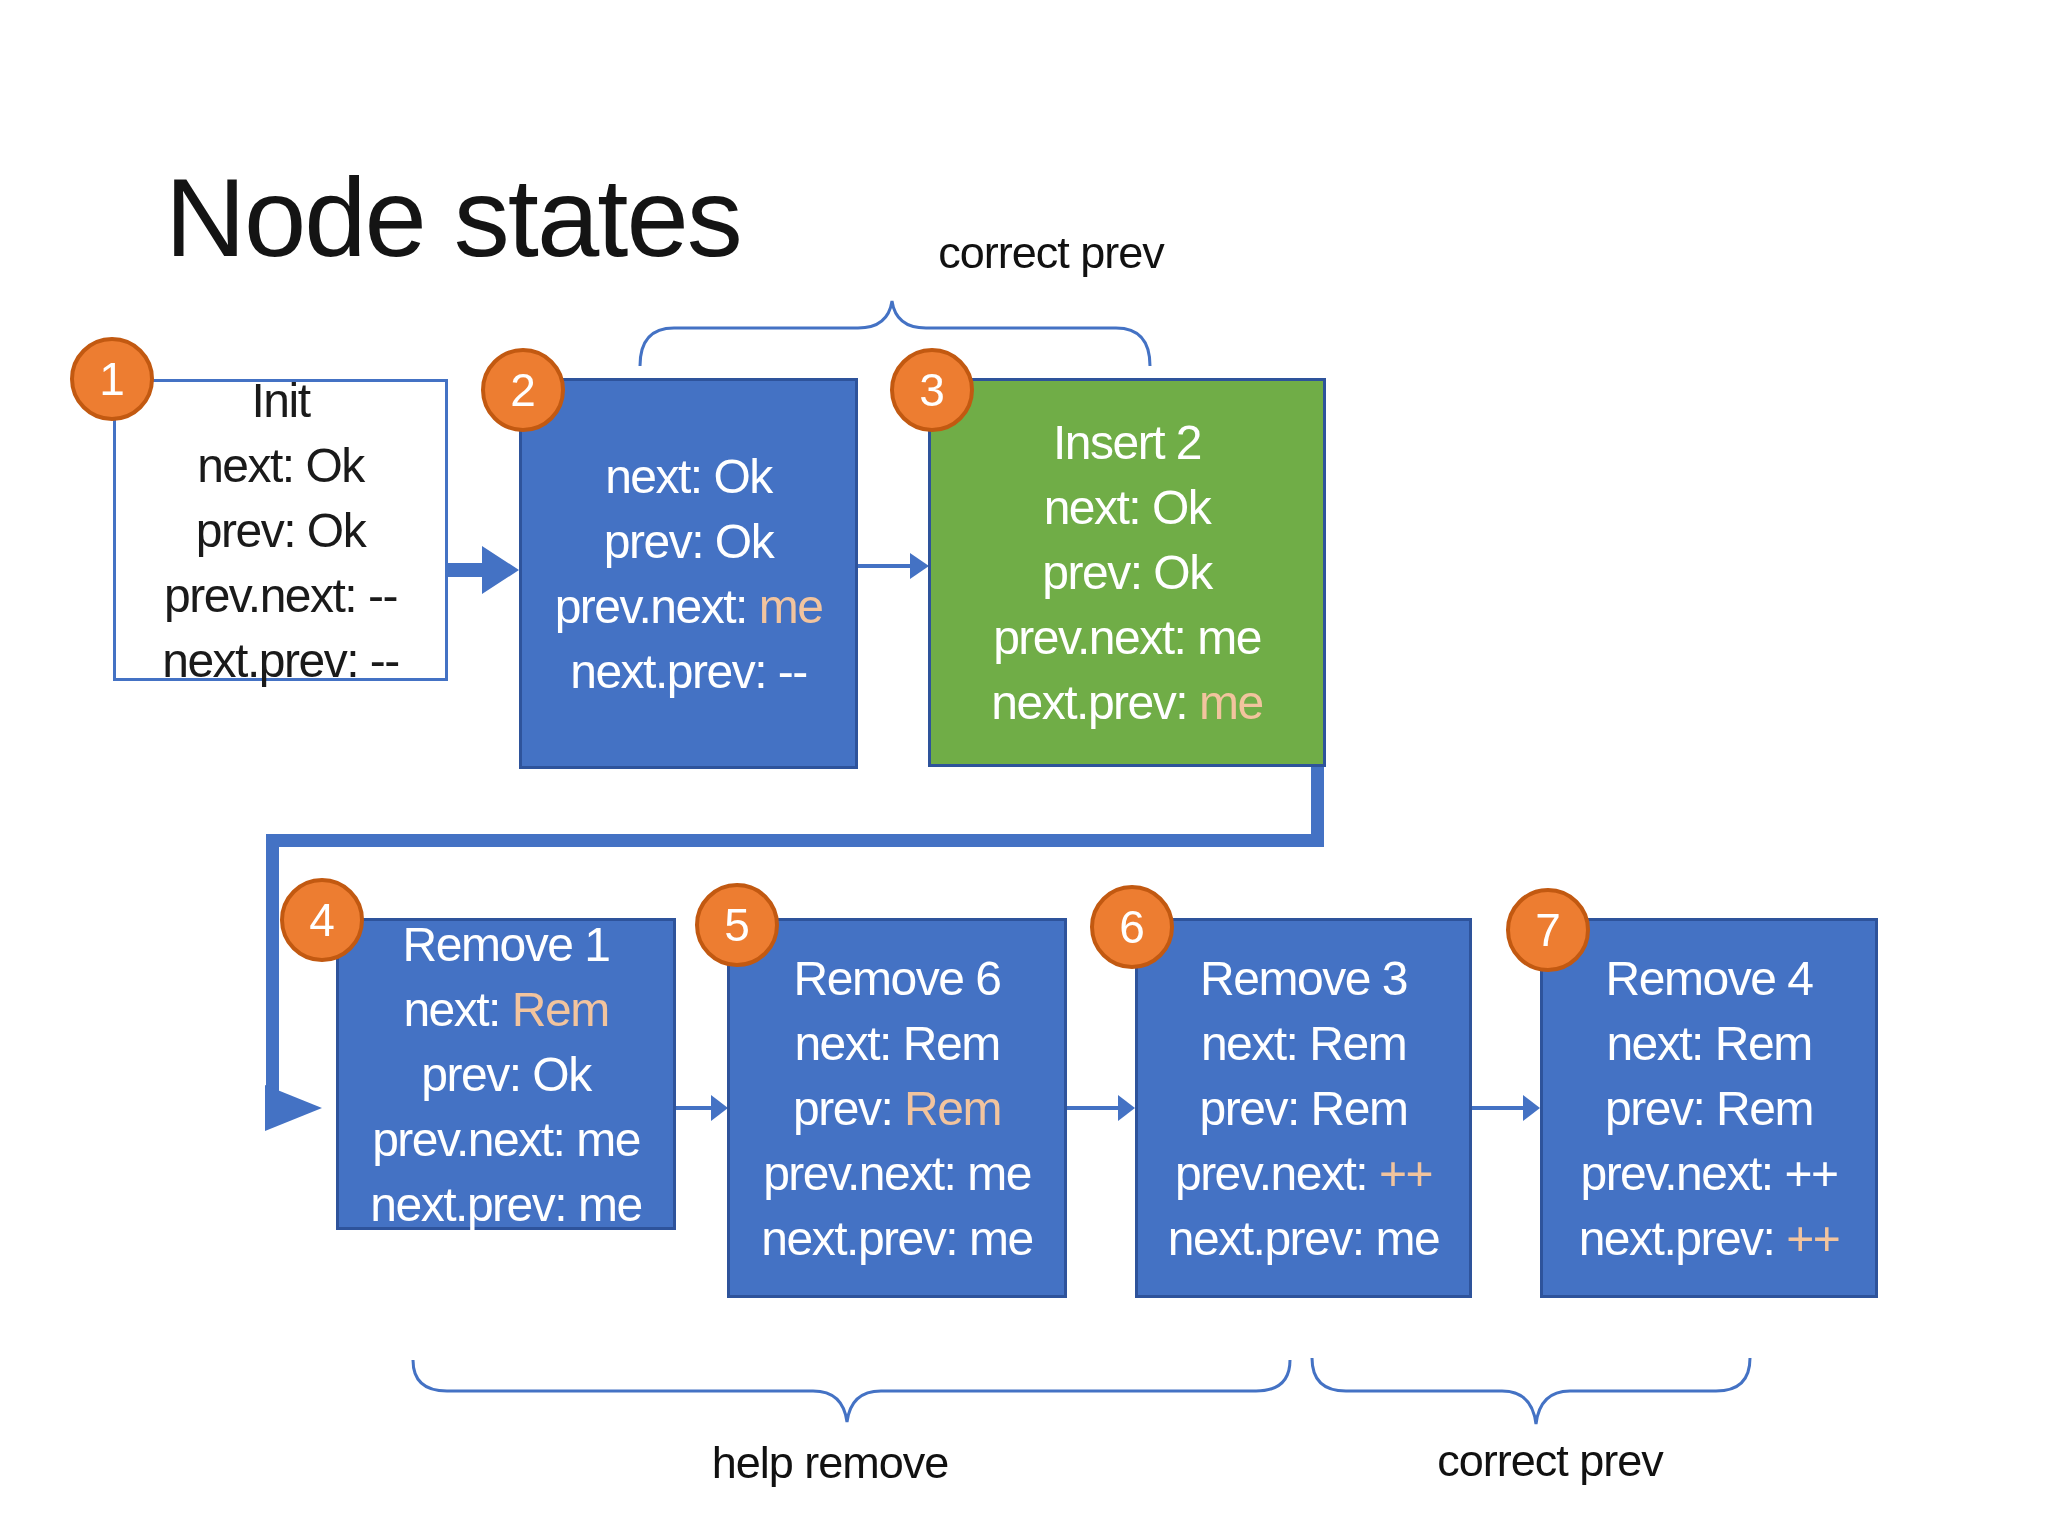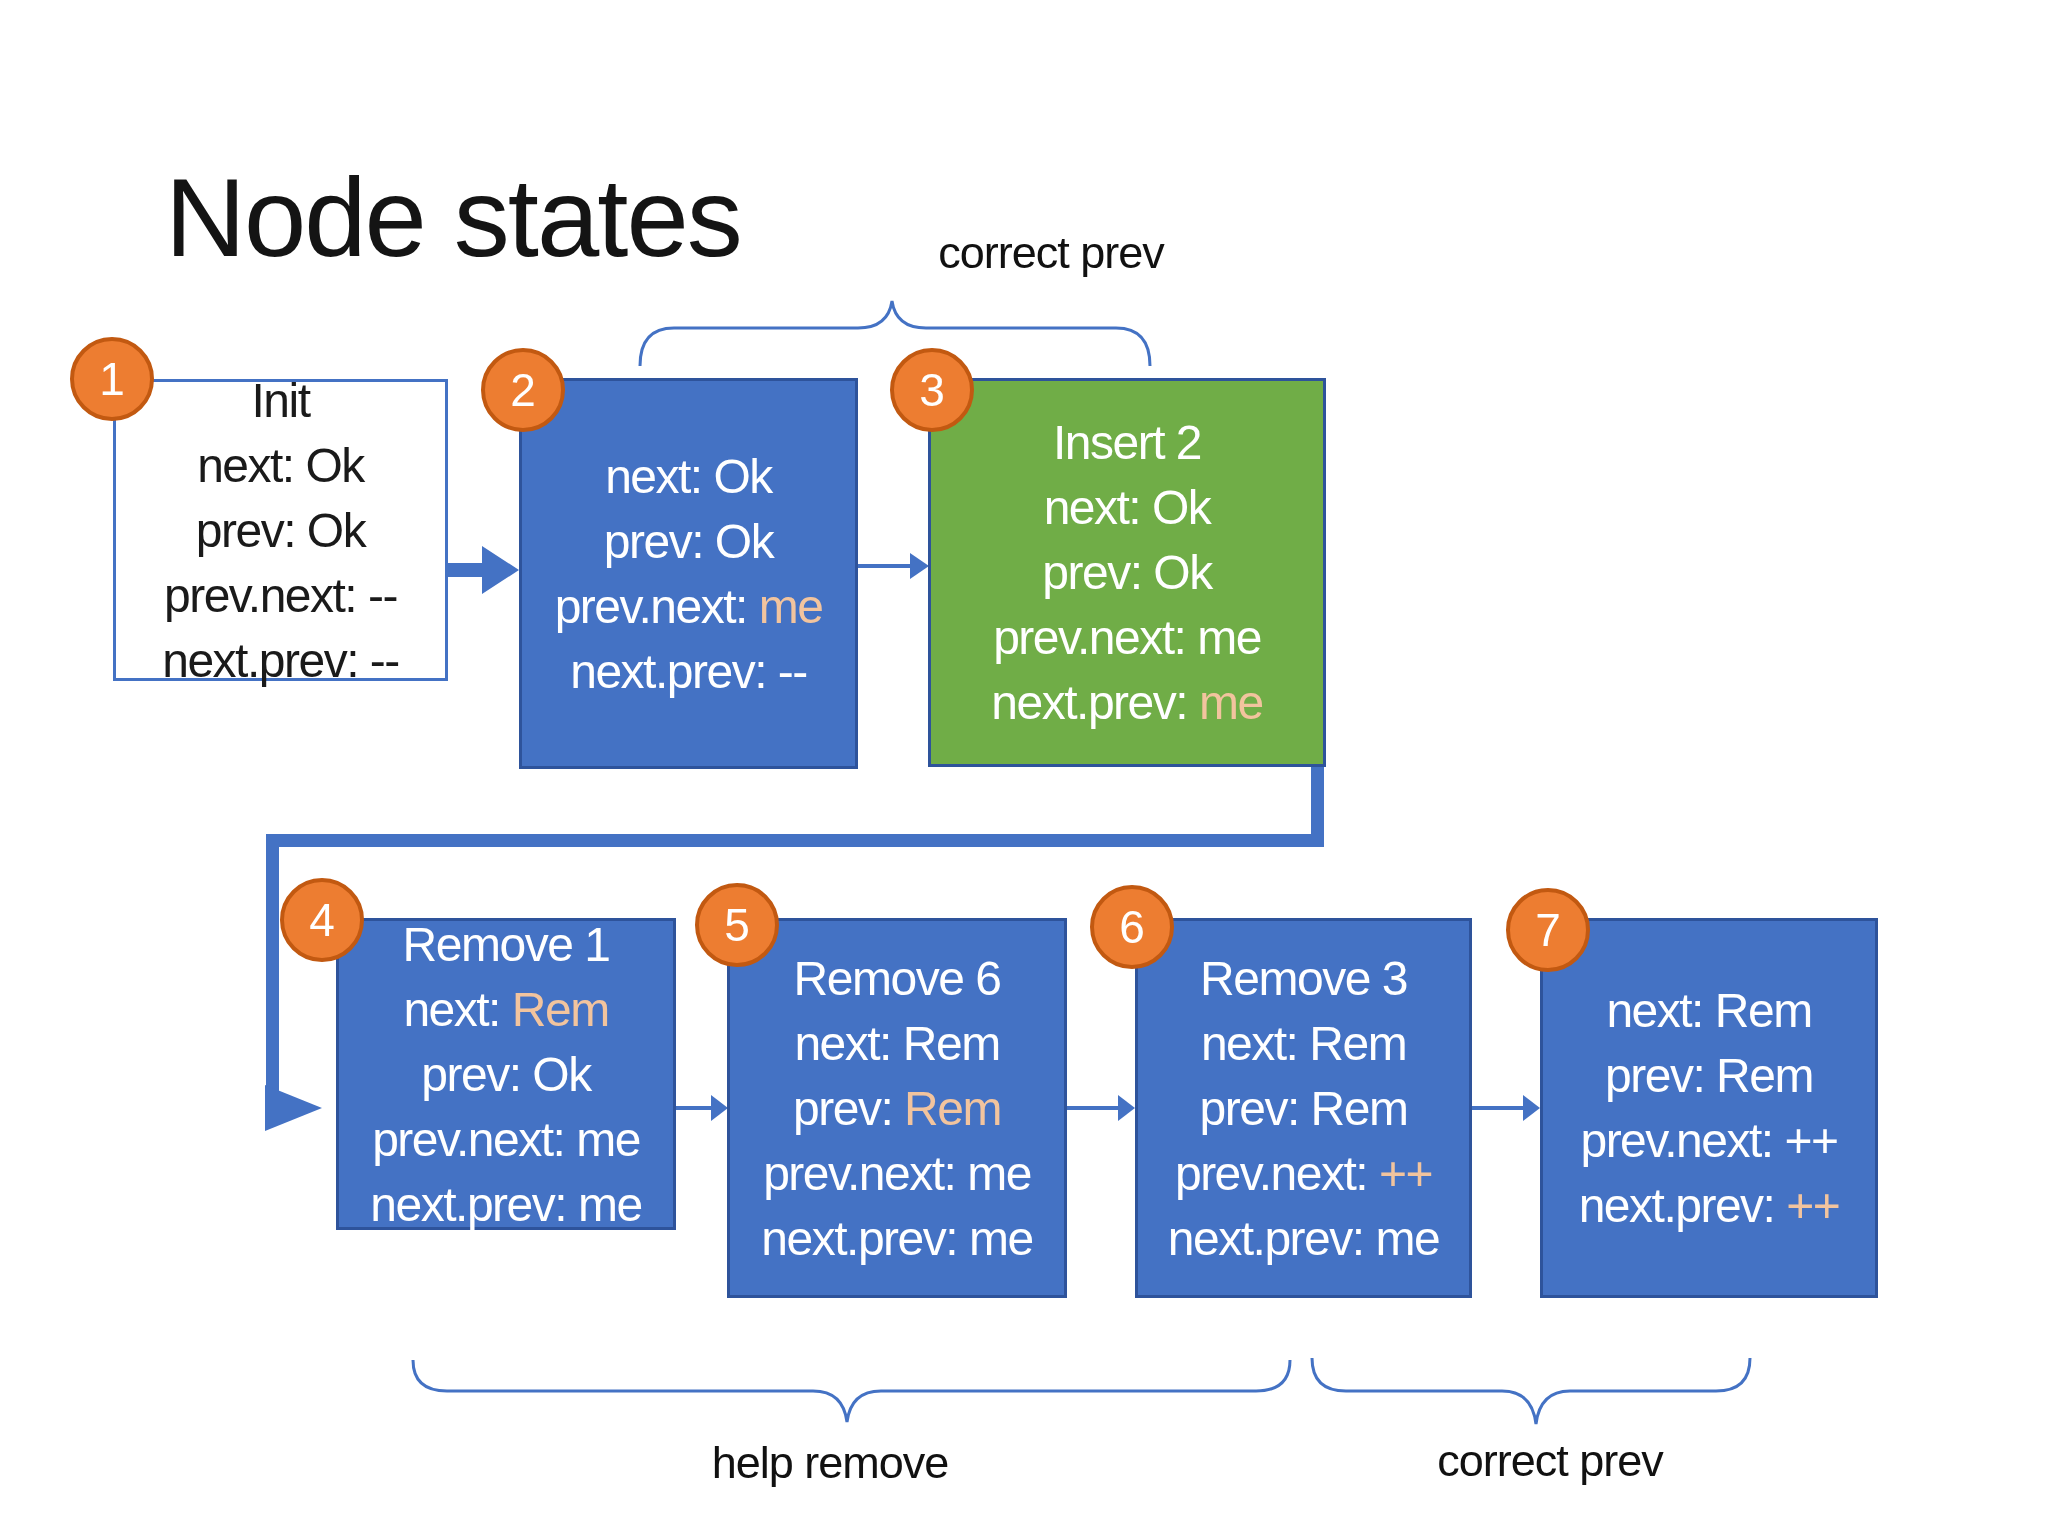--- a/index.html
+++ b/index.html
@@ -116,20 +116,21 @@
 
   <div class="node blue" style="left:1135px;top:918px;width:337px;height:380px">
     <div class="nline">Remove 3</div>
     <div class="nline"><span>next: </span><span class="val" data-hl="false">Rem</span></div>
     <div class="nline"><span>prev: </span><span class="val" data-hl="false">Rem</span></div>
     <div class="nline"><span>prev.next: </span><span class="val" data-hl="true">++</span></div>
     <div class="nline"><span>next.prev: </span><span class="val" data-hl="false">me</span></div>
   </div>
 
   <div class="node blue" style="left:1540px;top:918px;width:338px;height:380px">
+    <div class="nline">Remove 4</div>
     <div class="nline"><span>next: </span><span class="val" data-hl="false">Rem</span></div>
     <div class="nline"><span>prev: </span><span class="val" data-hl="false">Rem</span></div>
     <div class="nline"><span>prev.next: </span><span class="val" data-hl="false">++</span></div>
     <div class="nline"><span>next.prev: </span><span class="val" data-hl="true">++</span></div>
   </div>
 
   <div class="badge" style="left:70px;top:337px">1</div>
   <div class="badge" style="left:481px;top:348px">2</div>
   <div class="badge" style="left:890px;top:348px">3</div>
   <div class="badge" style="left:280px;top:878px">4</div>

